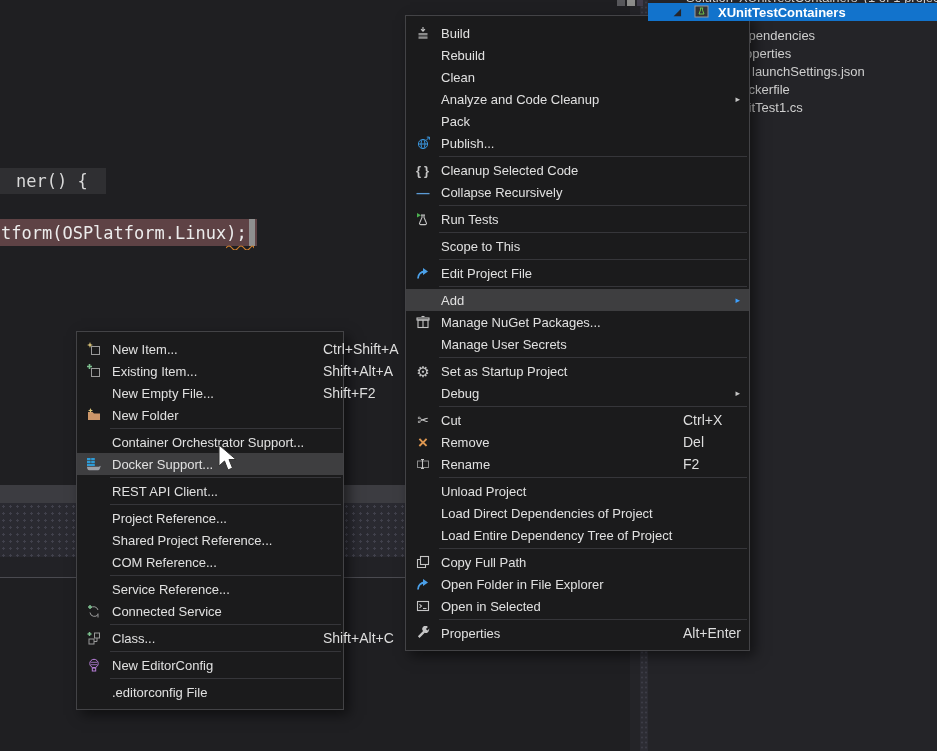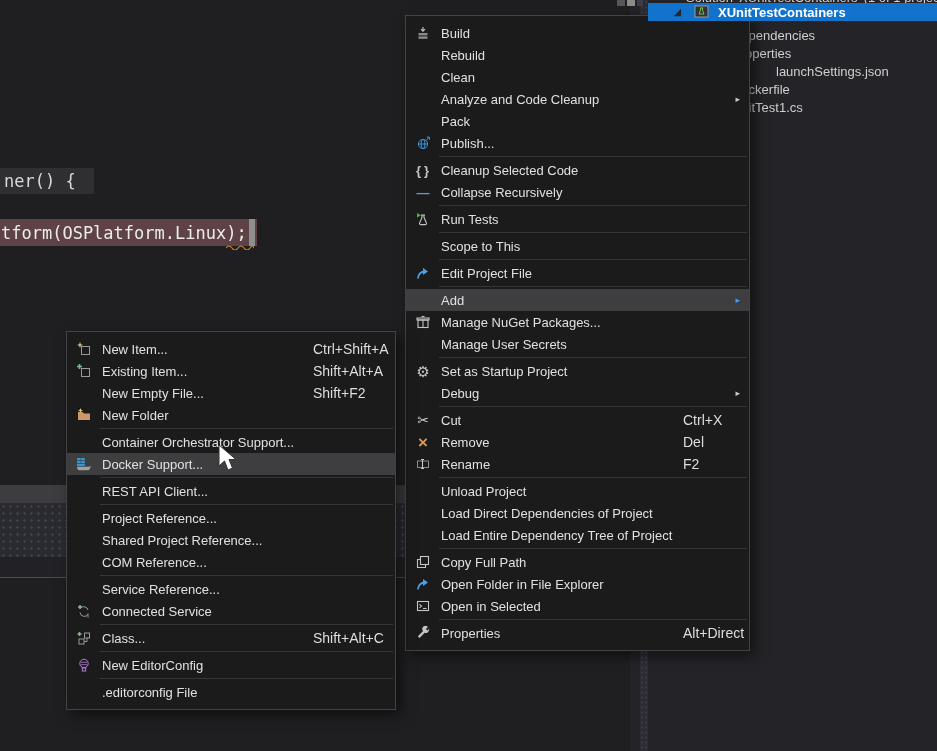--- a/index.html
+++ b/index.html
@@ -1,21 +1,21 @@
 <!DOCTYPE html>
 <html><head>
 <meta charset="utf-8">
 <style>
   html,body{margin:0;padding:0;background:#111;}
   .screen{position:relative;width:937px;height:751px;overflow:hidden;background:#1f1f22;
           font-family:"Liberation Sans",sans-serif;-webkit-font-smoothing:antialiased;}
   
   .code-box{position:absolute;font-family:"DejaVu Sans Mono",monospace;font-size:17px;color:#d8d8d8;
             white-space:pre;display:flex;align-items:center;}
-  .code1{left:0;top:168;top:168px;width:90px;height:26px;background:#2f2f32;padding-left:4px;}
+  .code1{left:0;top:168;top:168px;width:90px;height:26px;background:#2f2f32;padding-left:16px;}
   .code2{left:0;top:219px;width:256px;height:27px;background:#5e4245;padding-left:1px;color:#ececec;}
   .caret-block{position:absolute;left:249px;top:219px;width:6px;height:27px;background:#8f8f8f;}
   .squiggle{position:absolute;left:226px;top:244px;}
   .band-gray{position:absolute;left:0;top:485px;width:405px;height:18px;background:#3c3c41;}
   .band-dots{position:absolute;left:0;top:503px;width:405px;height:54px;background:#2a2a31;
              background-image:radial-gradient(#41414c 1px,transparent 1.2px);background-size:7px 7px;}
   .band-dark{position:absolute;left:0;top:557px;width:405px;height:20px;background:#222226;}
   .band-line{position:absolute;left:0;top:577px;width:405px;height:1px;background:#4a4a50;}
   
   .se-panel{position:absolute;left:630px;top:0;width:307px;height:751px;background:#242428;}
@@ -24,21 +24,21 @@
   .se-toolbar-frag span{position:absolute;top:0;height:6px;display:block;}
   .se-row{position:absolute;left:18px;right:0;height:18px;display:flex;align-items:center;
           color:#cfcfcf;font-size:13px;white-space:nowrap;z-index:2;}
   .se-row.sel{background:#1273cc;color:#fff;font-weight:bold;z-index:15;}
   .expander{position:absolute;left:26px;font-size:9px;color:#26262a;}
   .proj-ico{position:absolute;left:46px;top:2px;}
   
   .menu{position:absolute;background:#1b1b1c;border:1px solid #434346;box-sizing:border-box;
         box-shadow:5px 5px 12px rgba(0,0,0,.5);padding:6px 0;color:#e0e0e0;font-size:13px;}
   .main-menu{left:405px;top:15px;width:345px;z-index:10;}
-  .sub-menu{left:66px;top:331px;width:330px;z-index:20;}
+  .sub-menu{left:76px;top:331px;width:268px;z-index:20;}
   .menu-item{position:relative;height:22px;display:flex;align-items:center;padding-left:35px;
              white-space:nowrap;cursor:default;}
   .menu-item.hl{background:#3e3e40;}
   .mi-icon{position:absolute;left:7px;width:20px;height:18px;display:flex;align-items:center;
            justify-content:center;font-size:13px;}
   .mi-sc{position:absolute;font-size:14px;color:#dedede;}
   .main-menu .mi-sc{left:277px;}
   .sub-menu .mi-sc{left:246px;}
   .mi-arrow{position:absolute;right:9px;font-size:9px;color:#c5c5c5;}
   .mi-arrow.blue{color:#3ea1ff;}
@@ -84,21 +84,21 @@
       <span style="position:absolute;left:70px">XUnitTestContainers</span>
     </div>
     <div id="se-children">
         <div class="se-row" style="top: 26px;">
           <span style="position: absolute; left: 84px;">Dependencies</span>
         </div>
         <div class="se-row" style="top: 44px;">
           <span style="position: absolute; left: 84px;">Properties</span>
         </div>
         <div class="se-row" style="top: 62px;">
-          <span style="position: absolute; left: 104px; margin-left: 24px;">launchSettings.json</span>
+          <span style="position: absolute; left: 104px;">launchSettings.json</span>
         </div>
         <div class="se-row" style="top: 80px;">
           <span style="position: absolute; left: 84px;">Dockerfile</span>
         </div>
         <div class="se-row" style="top: 98px;">
           <span style="position: absolute; left: 84px;">UnitTest1.cs</span>
         </div>
       </div>
   </div>
 
@@ -268,21 +268,21 @@
         <span>Open in Selected</span>
       </div>
       <div class="menu-sep"></div>
       <div class="menu-item">
         <span class="mi-icon">
           <svg width="14" height="14">
             <path d="M13 3.8a3.1 3.1 0 0 1-4.3 2.9L3.5 11.9 1.9 10.3l5.2-5.2A3.1 3.1 0 0 1 11.9.9L9.9 2.9l1.5 1.5 2-2a3 3 0 0 1-.4 1.4z" fill="#c5c5c5"></path>
           </svg>
         </span>
         <span>Properties</span>
-        <span class="mi-sc">Alt+Direct</span>
+        <span class="mi-sc">Alt+Enter</span>
       </div>
     </div>
 
   <div class="menu sub-menu" id="add-submenu">
       <div class="menu-item">
         <span class="mi-icon">
           <svg width="14" height="14">
             <rect x="4.5" y="4.5" width="8" height="8" stroke="#9a9a9a" fill="none"></rect>
             <path d="M3 0l.8 2.2L6 3l-2.2.8L3 6l-.8-2.2L0 3l2.2-.8z" fill="#dcc67a"></path>
           </svg>

